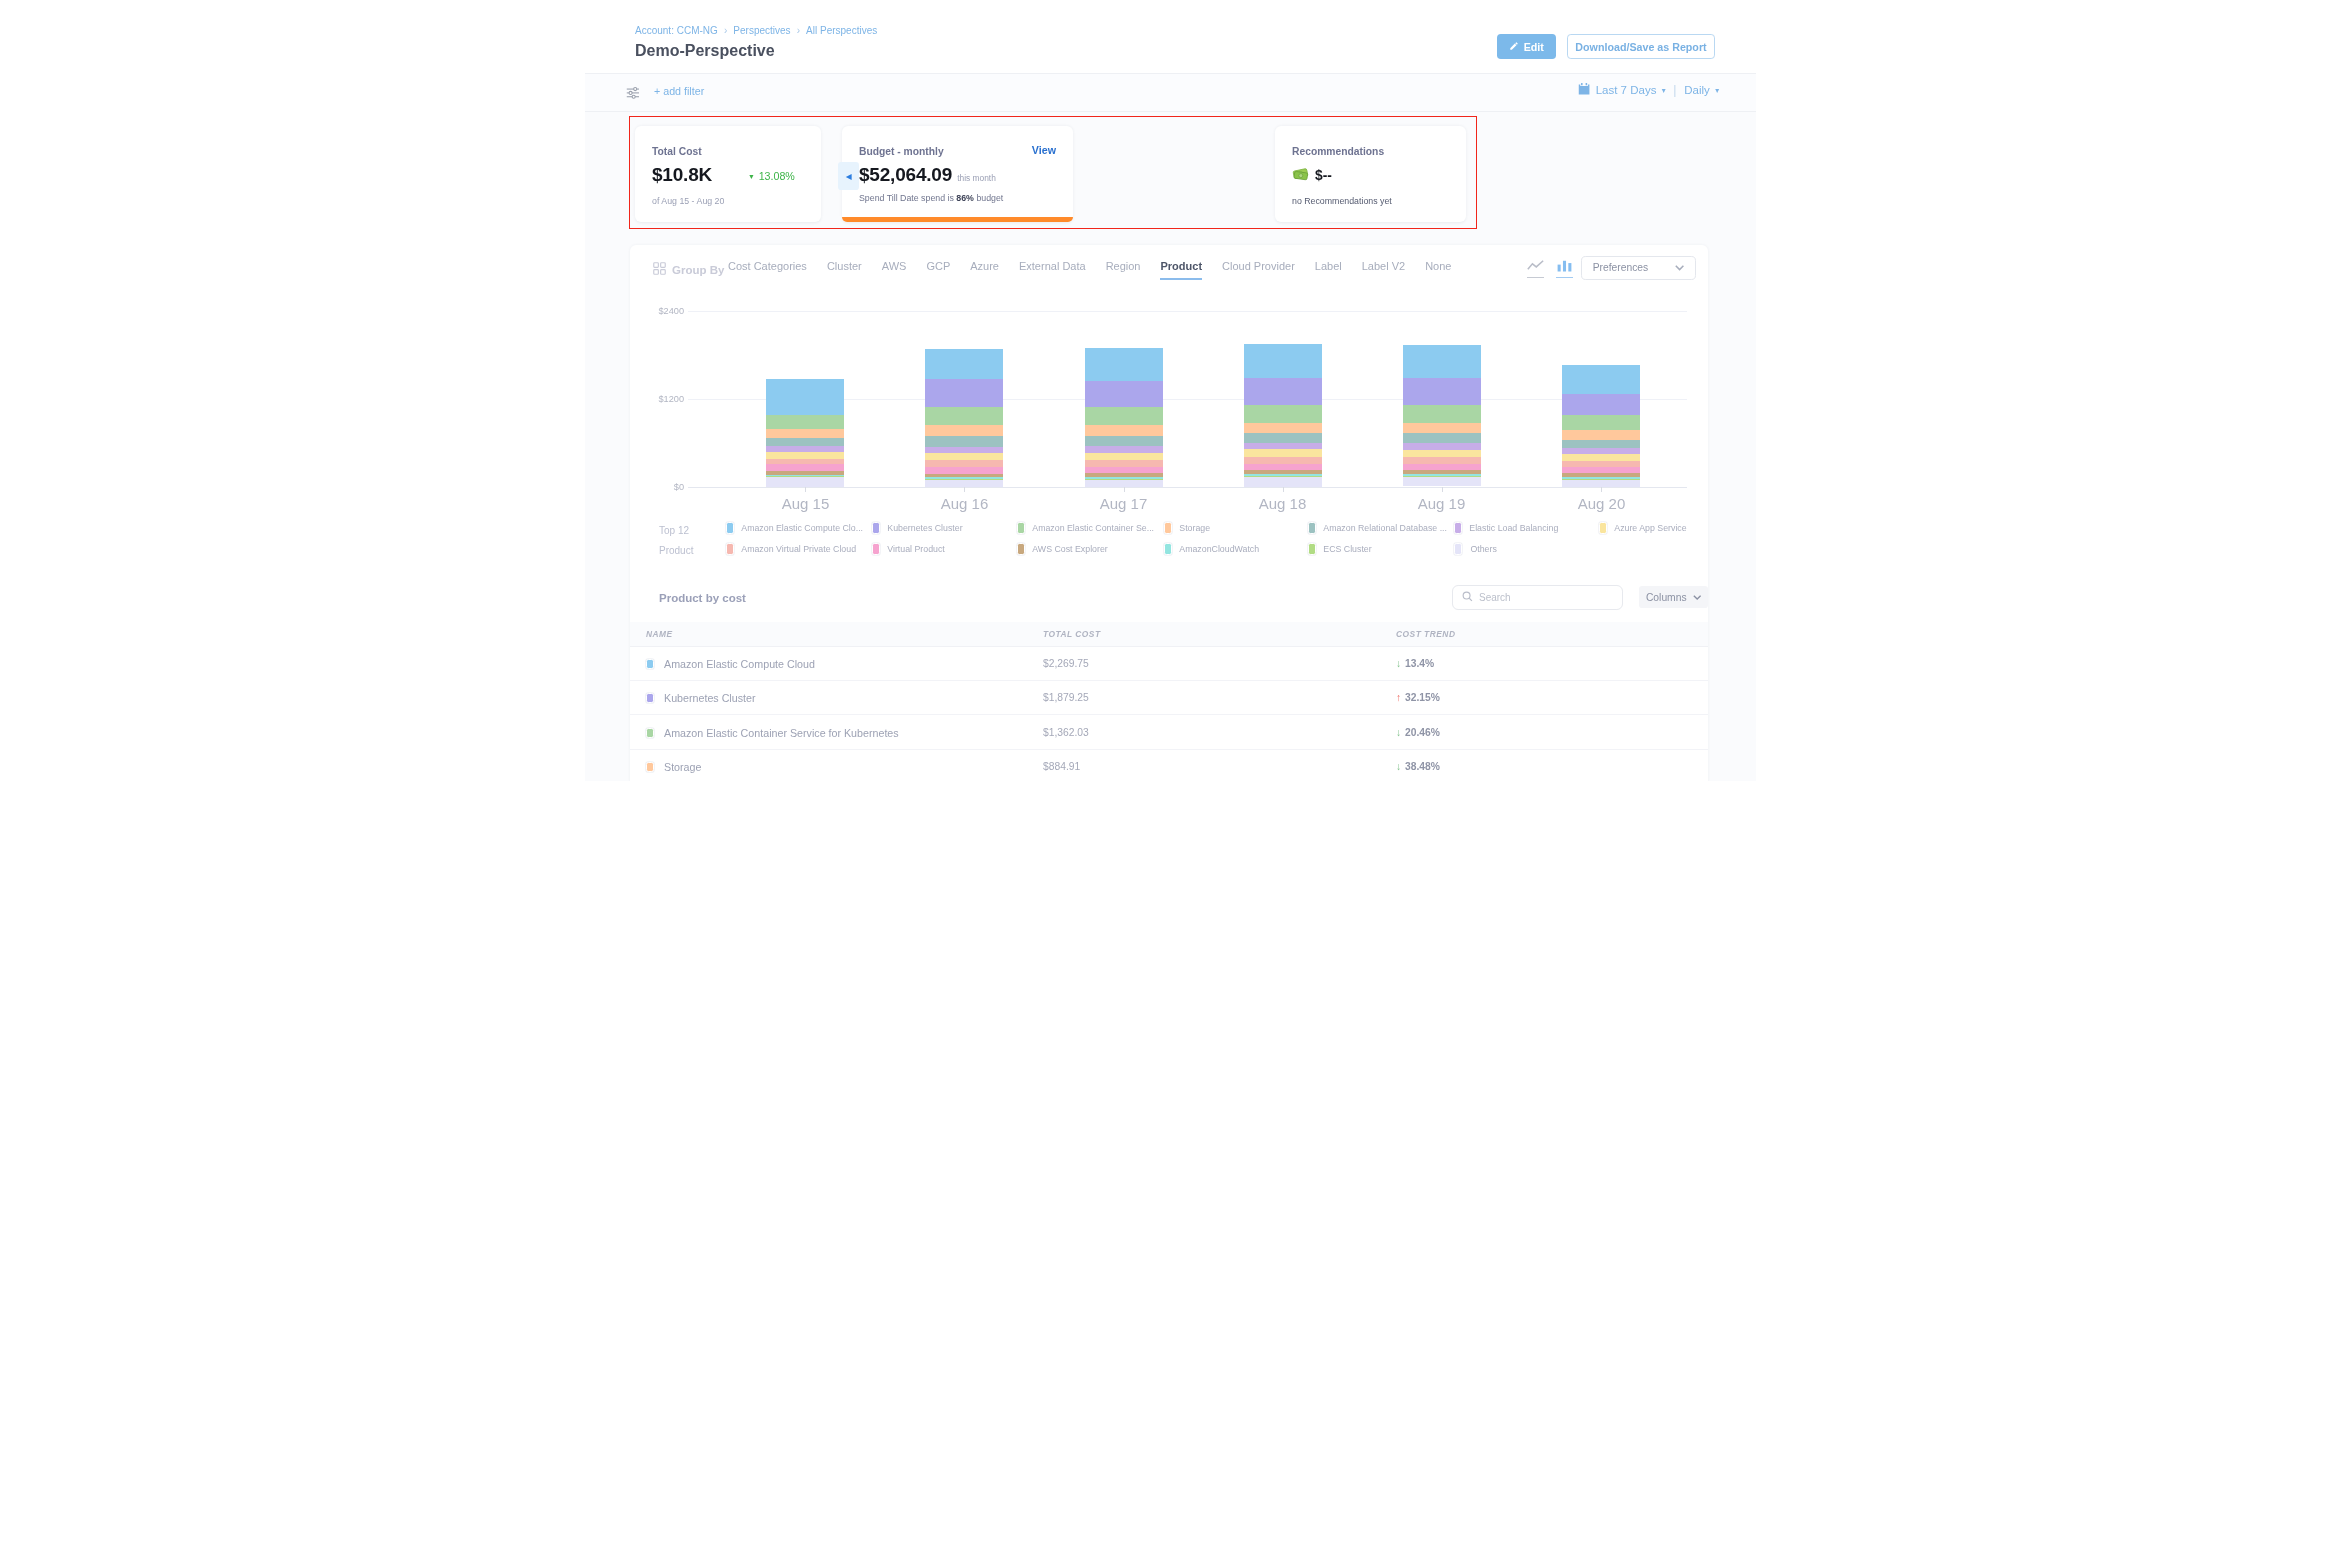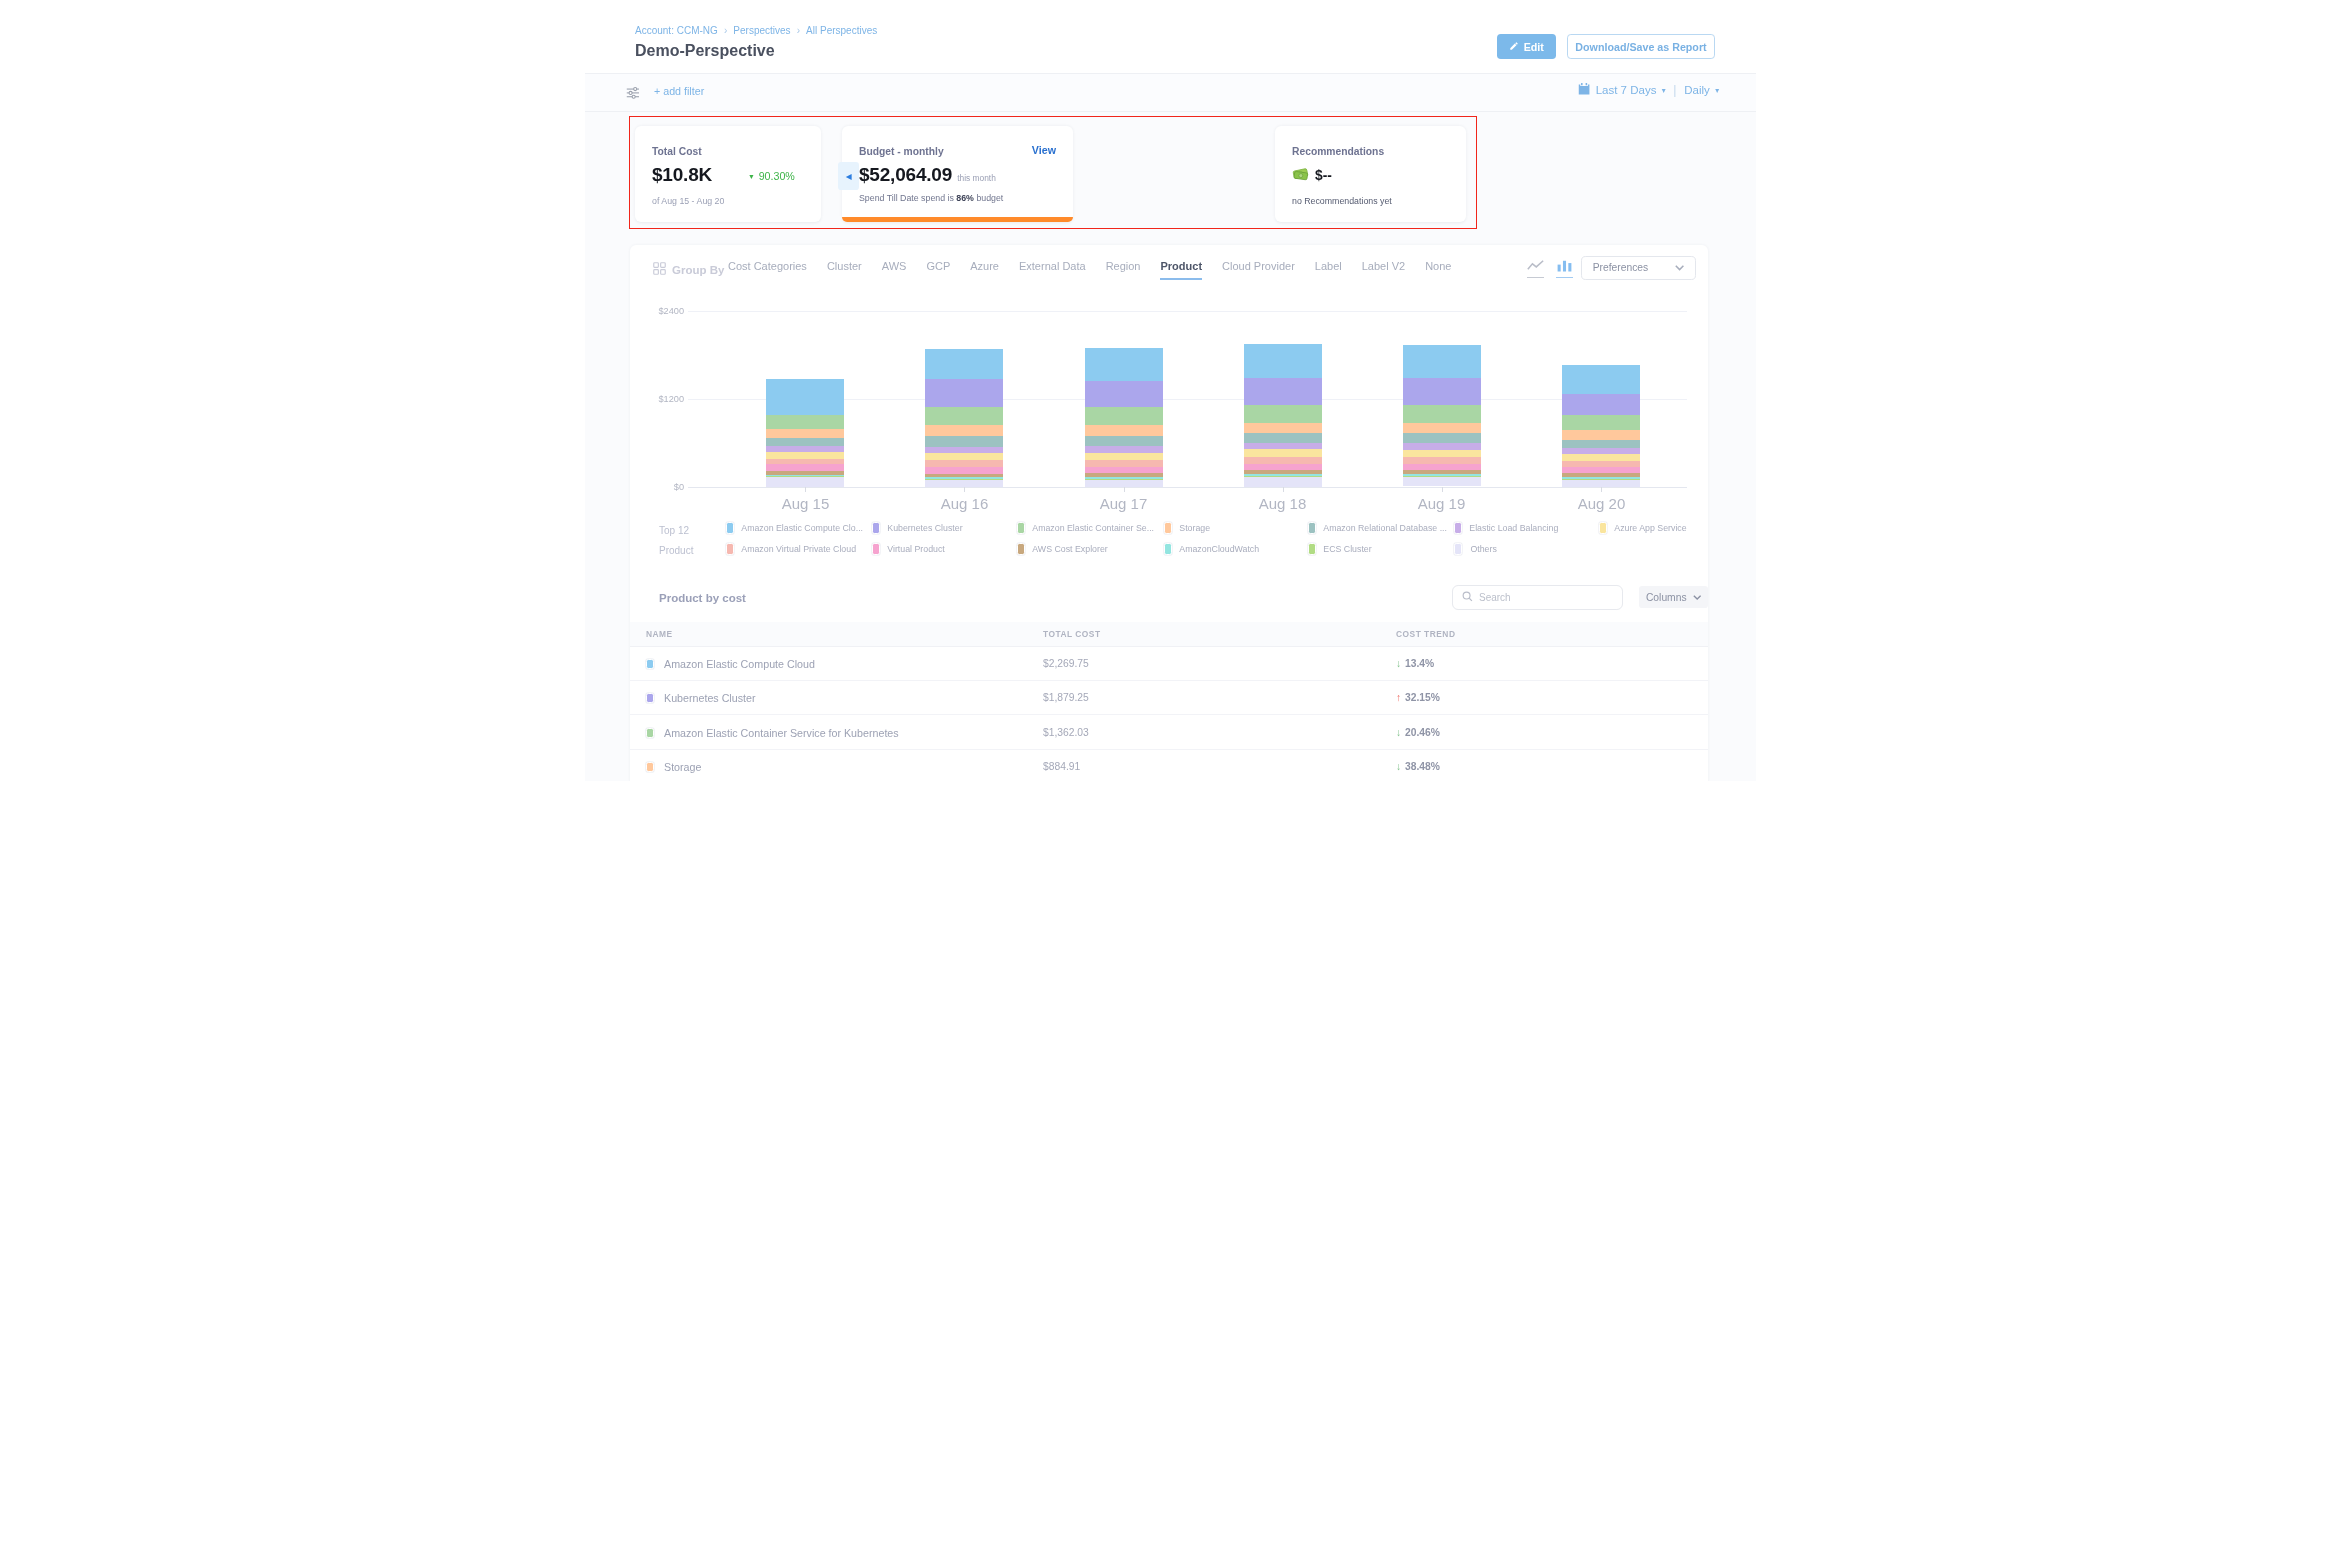--- a/index.html
+++ b/index.html
@@ -77,21 +77,21 @@
   .legend-swatch { width:8.4px; height:11.5px; border-radius:2.3px; border:1.5px solid #fff; box-shadow:0 0 0 0.8px #f0f1f5; }
   .legend-text { font-size:8.8px; color:#a9adbd; white-space:nowrap; }
 
   
   .table-title { position:absolute; left:29px; top:347px; font-size:11.5px; font-weight:bold; color:#9ba0b8; }
   .search-box { position:absolute; left:822px; top:340px; width:171px; height:25px; border:0.8px solid #e7e9ee; border-radius:6.1px; background:#fff; display:flex; align-items:center; gap:6.1px; padding:0 9.2px; }
   .search-box input { border:none; outline:none; font-size:10px; color:#8b91a3; width:122px; background:transparent; font-family:"Liberation Sans",sans-serif; }
   .search-box input::placeholder { color:#bcc0cb; }
   .btn-columns { position:absolute; left:1009px; top:341px; width:69px; height:22px; background:#f4f5f8; border:none; border-radius:3.1px; color:#8b91a3; font-size:10.3px; display:flex; align-items:center; justify-content:center; gap:6.1px; cursor:pointer; }
   .thead { position:absolute; left:0px; top:377px; width:1078px; height:25px; background:#fafbfd; border-bottom:0.8px solid #f0f1f5; }
-  .th { position:absolute; top:6.9px; font-size:8.4px; font-weight:bold; letter-spacing:0.5px; color:#b0b4c2; }
+  .th { position:absolute; top:6.9px; font-size:8.4px; font-weight:bold; letter-spacing:0.5px; color:#b0b4c2;font-style:italic; }
   .trow { position:absolute; left:0; width:1078px; height:34px; border-bottom:0.8px solid #f2f3f7; cursor:pointer; }
   .row-swatch { position:absolute; left:16px; top:11.5px; width:7.7px; height:10.7px; border-radius:2.3px; border:1.5px solid #fff; box-shadow:0 0 0 0.8px #eef0f4; }
   .row-name { position:absolute; left:34px; top:10.7px; font-size:10.7px; color:#9da2b4; }
   .row-cost { position:absolute; left:413px; top:10.7px; font-size:10.3px; color:#a4a8b8; }
   .row-trend { position:absolute; left:766px; top:10.7px; font-size:10.3px; font-weight:bold; display:flex; gap:3.8px; align-items:center; }
   .trend-dn { color:#85c48f; } .trend-dn .pct { color:#8f94a6; }
   .trend-up { color:#ef7168; } .trend-up .pct { color:#8f94a6; }
 </style>
 </head>
 <body>
@@ -144,21 +144,21 @@
     </div>
   </div>
 
   <div class="content-bg"></div>
 
   <div class="card card-total">
     <div class="label">Total Cost</div>
     <div class="value">$10.8K</div>
     <div class="trend-down-green">
       <span class="tri">▼</span>
-      <span>90.30%</span>
+      <span>13.08%</span>
     </div>
     <div class="period">of Aug 15 - Aug 20</div>
   </div>
 
   <div class="card card-budget">
     <div class="label">Budget - monthly</div>
     <div class="view">View</div>
     <div class="value"><span>$52,064.09</span> <span class="suffix">this month</span></div>
     <div class="note"><span>Spend Till Date spend is</span> <b>86%</b> <span>budget</span></div>
     <div class="budget-bar"></div>

